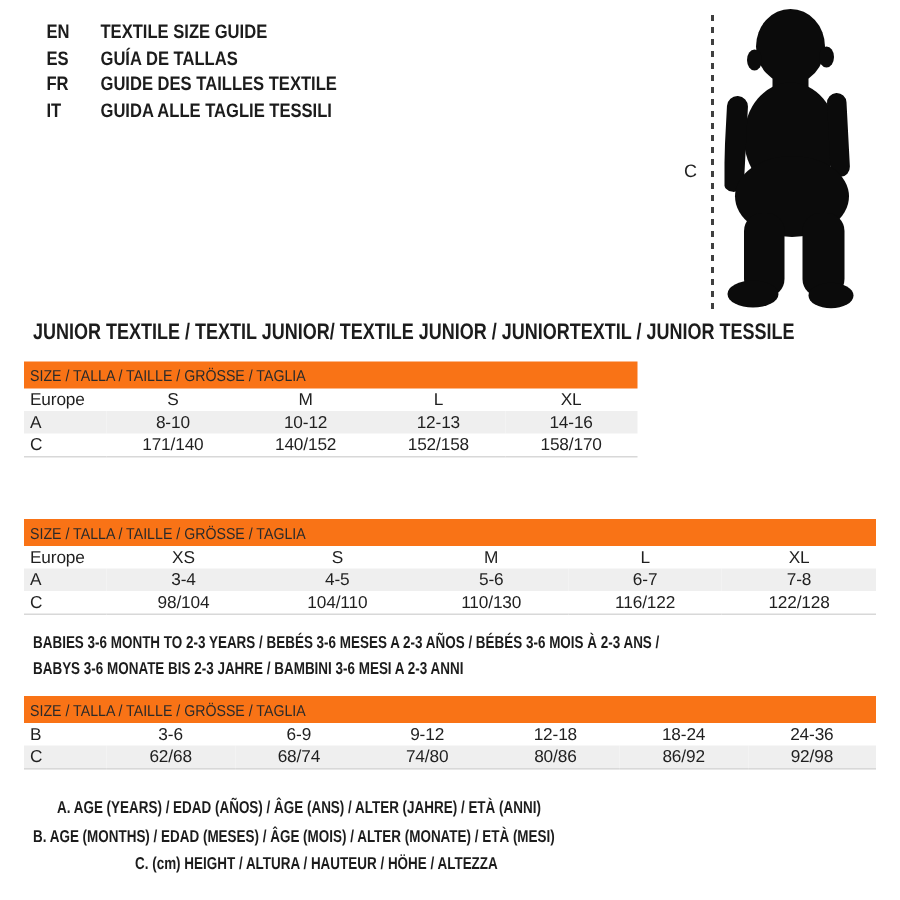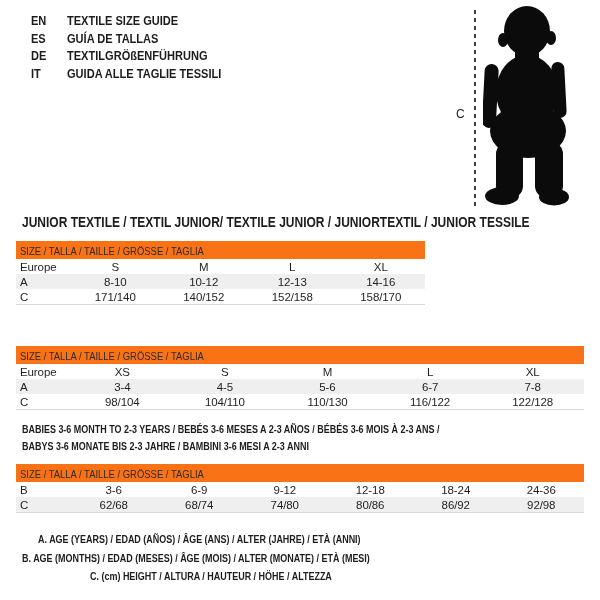--- a/index.html
+++ b/index.html
@@ -60,22 +60,22 @@
   <div class="lang-block">
     <div class="lang-row">
       <span class="lang-code cond">EN</span>
       <span class="lang-text cond">TEXTILE SIZE GUIDE</span>
     </div>
     <div class="lang-row">
       <span class="lang-code cond">ES</span>
       <span class="lang-text cond">GUÍA DE TALLAS</span>
     </div>
     <div class="lang-row">
-      <span class="lang-code cond">DE</span>
-      <span class="lang-text cond">TEXTILGRÖßENFÜHRUNG</span>
+      <span class="lang-code cond">FR</span>
+      <span class="lang-text cond">GUIDE DES TAILLES TEXTILE</span>
     </div>
     <div class="lang-row">
       <span class="lang-code cond">IT</span>
       <span class="lang-text cond">GUIDA ALLE TAGLIE TESSILI</span>
     </div>
   </div>
 
   <div class="dashed-line"></div>
   <div class="measure-label">C</div>
   <svg class="baby-svg" width="92" height="204" viewBox="0 0 92 204" aria-hidden="true">

